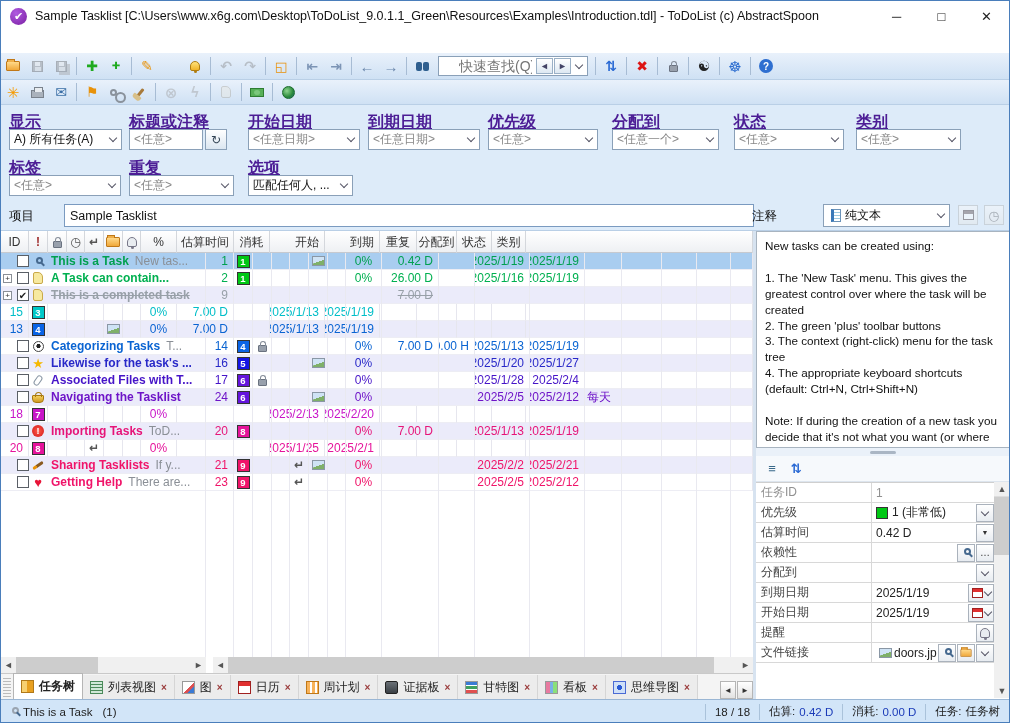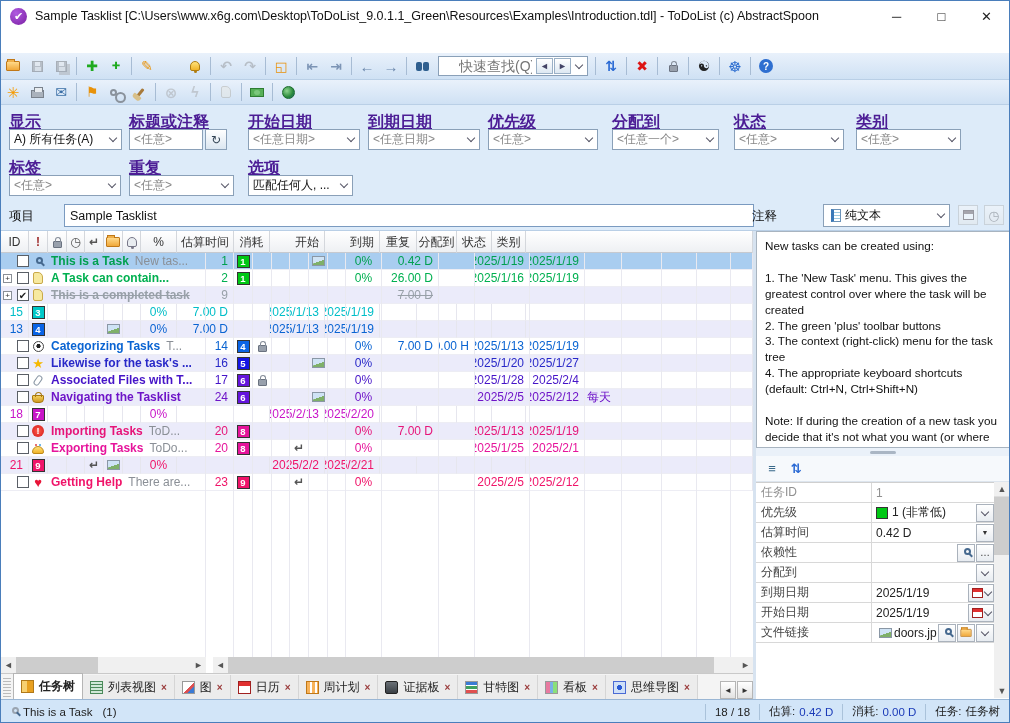--- a/index.html
+++ b/index.html
@@ -782,28 +782,20 @@
           <div class="tcell tright" style="width: 36px; color: rgb(230, 20, 120);"></div>
           <div class="tcell tright" style="width: 55px; color: rgb(230, 20, 120);">2025/1/13</div>
           <div class="tcell tright" style="width: 55px; color: rgb(230, 20, 120);">2025/1/19</div>
           <div class="tcell " style="width: 37px; color: rgb(230, 20, 120); padding-left: 2px;"></div>
           <div class="tcell " style="width: 40px;"></div>
           <div class="tcell " style="width: 35px;"></div>
           <div class="tcell " style="width: 34px;"></div>
           <div class="tcell" style="flex: 1 1 0%;"></div>
         </div>
         <div class="trow">
-          <div class="tcell " style="width: 205px; position: relative;">
-            <span class="cbx"></span>
-            <span class="ic">
-              <span class="csscake"></span>
-            </span>
-            <span class="ttl" style="color: rgb(230, 20, 155);">Exporting Tasks</span>
-            <span class="sub">ToDo...</span>
-          </div>
           <div class="tcell tright" style="width: 28px; color: rgb(230, 20, 155);">20</div>
           <div class="tcell tcenter" style="width: 19px;">
             <span class="pribox" style="background: rgb(230, 20, 155);">8</span>
           </div>
           <div class="tcell tcenter" style="width: 19px;"></div>
           <div class="tcell " style="width: 18px;"></div>
           <div class="tcell tcenter" style="width: 19px;">
             <span class="ic">
               <span class="g" style="color: rgb(85, 85, 85); font-size: 12px; font-weight: bold;">↵</span>
             </span>
@@ -815,20 +807,28 @@
           <div class="tcell tright" style="width: 36px; color: rgb(230, 20, 155);"></div>
           <div class="tcell tright" style="width: 55px; color: rgb(230, 20, 155);">2025/1/25</div>
           <div class="tcell tright" style="width: 55px; color: rgb(230, 20, 155);">2025/2/1</div>
           <div class="tcell " style="width: 37px; color: rgb(230, 20, 155); padding-left: 2px;"></div>
           <div class="tcell " style="width: 40px;"></div>
           <div class="tcell " style="width: 35px;"></div>
           <div class="tcell " style="width: 34px;"></div>
           <div class="tcell" style="flex: 1 1 0%;"></div>
         </div>
         <div class="trow alt">
+          <div class="tcell " style="width: 205px; position: relative;">
+            <span class="cbx"></span>
+            <span class="ic">
+              <span class="cssbrush"></span>
+            </span>
+            <span class="ttl" style="color: rgb(240, 20, 105);">Sharing Tasklists</span>
+            <span class="sub">If y...</span>
+          </div>
           <div class="tcell tright" style="width: 28px; color: rgb(240, 20, 105);">21</div>
           <div class="tcell tcenter" style="width: 19px;">
             <span class="pribox" style="background: rgb(240, 20, 105);">9</span>
           </div>
           <div class="tcell tcenter" style="width: 19px;"></div>
           <div class="tcell " style="width: 18px;"></div>
           <div class="tcell tcenter" style="width: 19px;">
             <span class="ic">
               <span class="g" style="color: rgb(85, 85, 85); font-size: 12px; font-weight: bold;">↵</span>
             </span>
@@ -1005,20 +1005,30 @@
         <div class="aval">
           <span style="overflow: hidden; white-space: nowrap;">2025/1/19</span>
           <span style="flex: 1 1 0%;"></span>
           <span class="abtn" style="width: 26px;">
             <span class="csscal"></span>
             <span class="cv" style="margin: -2px 0px 0px 2px;"></span>
           </span>
         </div>
       </div>
       <div class="arow">
+        <div class="alabel">提醒</div>
+        <div class="aval">
+          <span style="overflow: hidden; white-space: nowrap;"></span>
+          <span style="flex: 1 1 0%;"></span>
+          <span class="abtn">
+            <span class="cssbell bell-gray"></span>
+          </span>
+        </div>
+      </div>
+      <div class="arow">
         <div class="alabel">文件链接</div>
         <div class="aval">
           <span class="ic">
             <span class="cssimg"></span>
           </span>
           <span style="overflow: hidden; white-space: nowrap;">doors.jpg</span>
           <span style="flex: 1 1 0%;"></span>
           <span class="abtn">
             <span class="ic">
               <span class="cssmag"></span>

